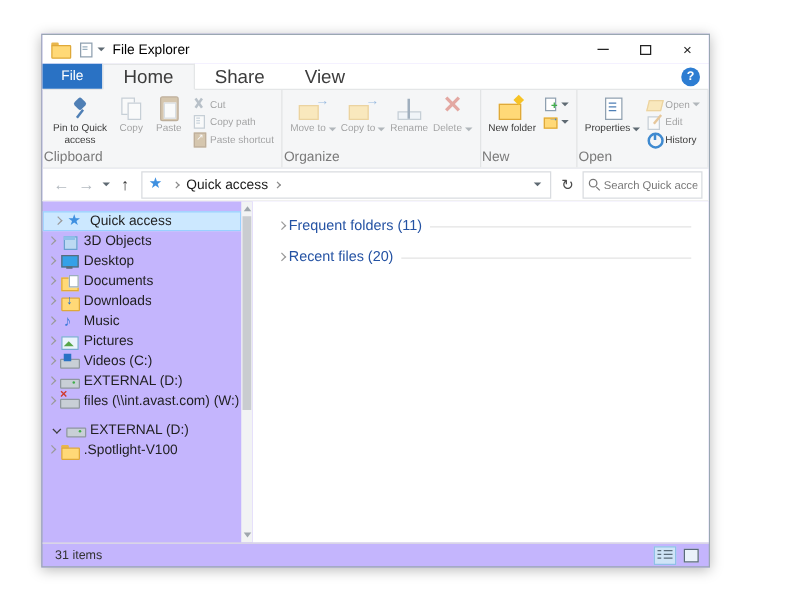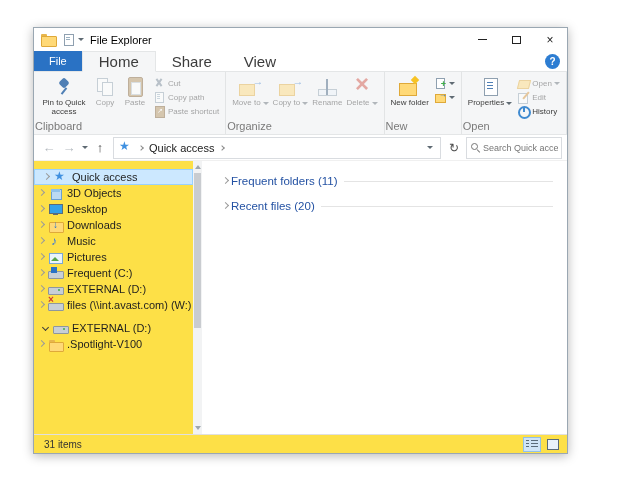--- a/index.html
+++ b/index.html
@@ -1,19 +1,19 @@
 <!DOCTYPE html>
 <html><head>
 <meta charset="utf-8">
 <style>
   *{margin:0;padding:0;box-sizing:border-box}
   html,body{width:628px;height:484px}
   body{background:#fff;font-family:"Liberation Sans",sans-serif;font-size:11px;color:#1a1a1a;position:relative;overflow:hidden}
 
-  .window{position:absolute;left:33px;top:27px;width:535px;height:427px;background:#fde047;
+  .window{position:absolute;left:33px;top:27px;width:535px;height:427px;background:#c4b5fd;
     border:1px solid #9aa7b2;box-shadow:0 2px 10px rgba(0,0,0,.28);display:flex;flex-direction:column}
 
   
   .titlebar{height:23px;display:flex;align-items:center;padding-left:7px;background:#fff;flex:0 0 23px}
   .app-icon{width:15px;height:13px;position:relative;margin-right:5px}
   .app-icon::before{content:"";position:absolute;left:0;top:1px;width:6px;height:3px;background:#e8b64c;border-radius:1px 1px 0 0}
   .app-icon::after{content:"";position:absolute;left:0;top:3px;width:14px;height:9px;background:#ffd977;border:1px solid #dfa939;border-radius:1px}
   .qat-btn{width:15px;height:15px;position:relative;margin-right:2px}
   .qat-btn::before{content:"";position:absolute;left:3px;top:2px;width:8px;height:10px;background:#fff;border:1px solid #8fa0b0}
   .qat-btn::after{content:"";position:absolute;left:5px;top:5px;width:4px;height:1px;background:#9ab0c0;box-shadow:0 2px 0 #9ab0c0}
@@ -344,37 +344,42 @@
     <span class="ic tree-ic ic-3d"></span>
     <span class="tree-label">3D Objects</span>
   </div>
           <div class="trow d1">
     <span class="chev right"></span>
     <span class="ic tree-ic ic-desktop"></span>
     <span class="tree-label">Desktop</span>
   </div>
           <div class="trow d1">
     <span class="chev right"></span>
+    <span class="ic tree-ic ic-docs"></span>
+    <span class="tree-label">Documents</span>
+  </div>
+          <div class="trow d1">
+    <span class="chev right"></span>
     <span class="ic tree-ic ic-down"></span>
     <span class="tree-label">Downloads</span>
   </div>
           <div class="trow d1">
     <span class="chev right"></span>
     <span class="ic tree-ic ic-music"></span>
     <span class="tree-label">Music</span>
   </div>
           <div class="trow d1">
     <span class="chev right"></span>
     <span class="ic tree-ic ic-pic"></span>
     <span class="tree-label">Pictures</span>
   </div>
           <div class="trow d1">
     <span class="chev right"></span>
     <span class="ic tree-ic ic-drivewin"></span>
-    <span class="tree-label">Frequent (C:)</span>
+    <span class="tree-label">Videos (C:)</span>
   </div>
           <div class="trow d1">
     <span class="chev right"></span>
     <span class="ic tree-ic ic-drive"></span>
     <span class="tree-label">EXTERNAL (D:)</span>
   </div>
           <div class="trow d1">
     <span class="chev right"></span>
     <span class="ic tree-ic ic-drivenet"></span>
     <span class="tree-label">files (\\int.avast.com) (W:)</span>

